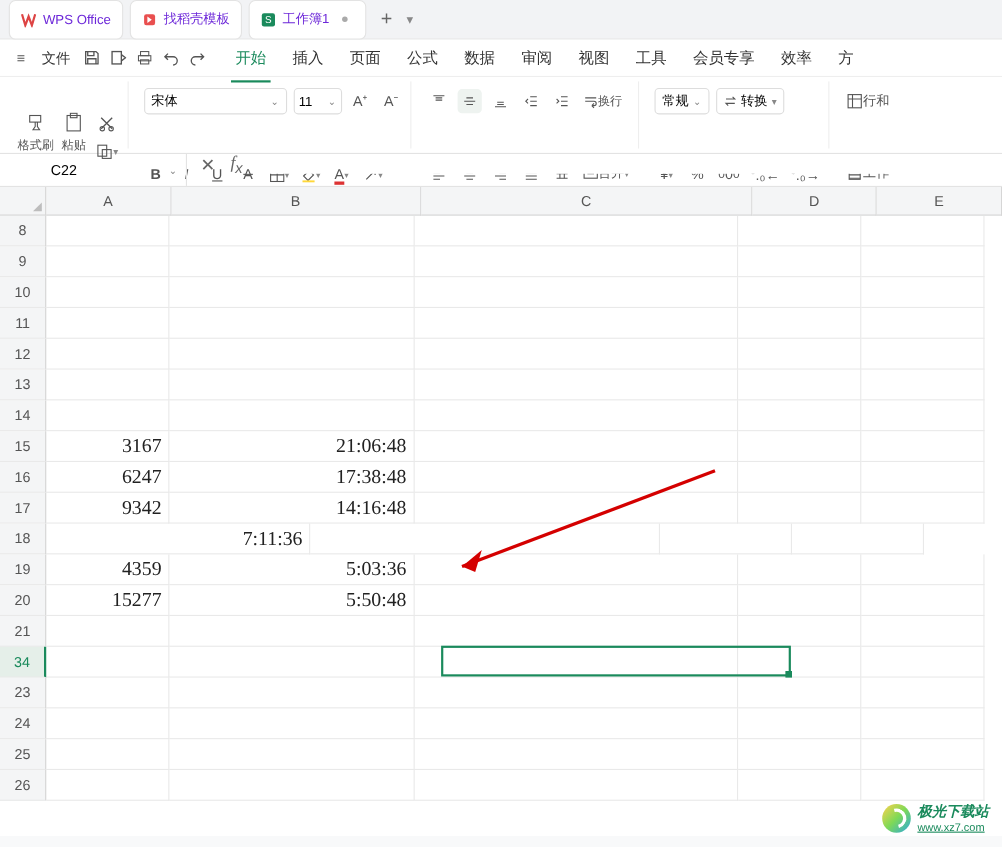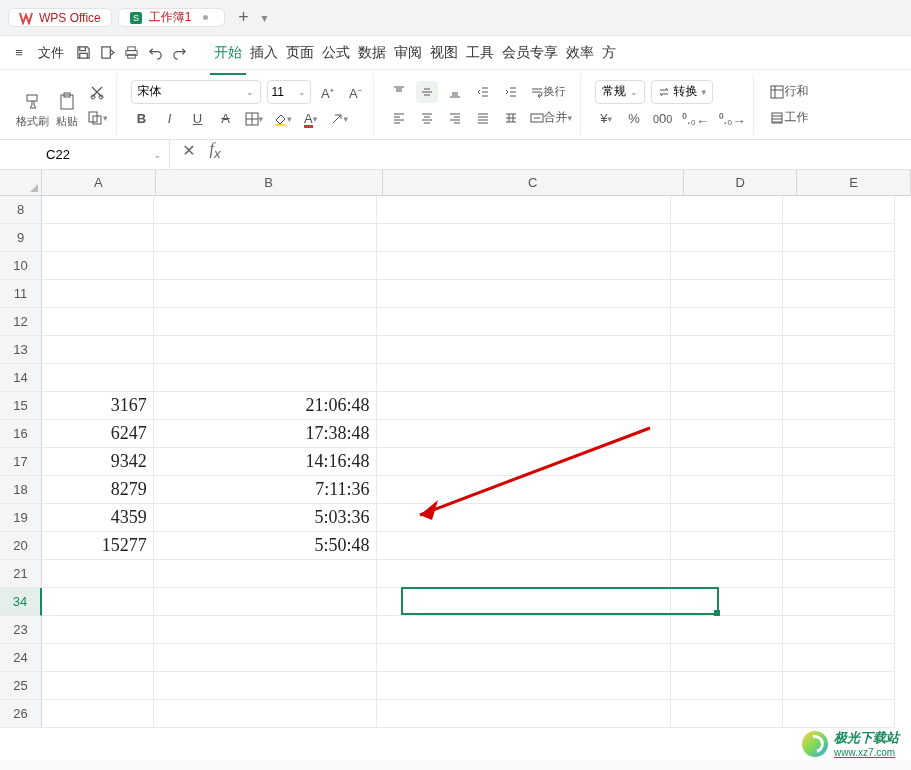--- a/index.html
+++ b/index.html
@@ -1,41 +1,41 @@
 <!DOCTYPE html>
 <html><head>
 <meta charset="utf-8">
 <style>
 * { box-sizing: border-box; margin: 0; padding: 0; font-family: "Microsoft YaHei", sans-serif; }
 body { background: #f8f9fa; width: 911px; height: 770px; overflow: hidden; position: relative; }
 
 
 .tabbar { height: 36px; background: #f2f3f5; display: flex; align-items: center; padding: 0 8px; gap: 6px; border-bottom: 1px solid #e6e6e6; }
-.tab { height: 19px; padding: 0 10px; border-radius: 6px; display: flex; align-items: center; gap: 6px; font-size: 12px; color: #b91c1c; background: #fff; border: 1px solid #e3e3e3; cursor: pointer; }
+.tab { height: 36px; padding: 0 10px; border-radius: 6px; display: flex; align-items: center; gap: 6px; font-size: 12px; color: #6d28d9; background: #fff; border: 1px solid #e3e3e3; cursor: pointer; }
 .tab.active { background: #fff; }
 .tab-icon { width: 14px; height: 14px; display: flex; align-items: center; justify-content: center; }
 .tab .dot { width: 5px; height: 5px; border-radius: 50%; background: #aaa; margin-left: 6px; }
 .tab-add { width: 24px; height: 24px; display: flex; align-items: center; justify-content: center; font-size: 18px; color: #666; cursor: pointer; }
 .tab-more { width: 16px; color: #888; font-size: 12px; cursor:pointer; }
 
 
 .menubar { height: 34px; background: #fff; display: flex; align-items: center; padding: 0 10px; gap: 14px; border-bottom: 1px solid #eee; font-size: 13px; color: #333; }
 .menulist { display:flex; align-items:center; gap: 6px; }
 .menubtn { padding: 4px 4px; cursor: pointer; }
 .menuicon { width: 18px; height: 18px; color:#555; cursor:pointer; display:flex; align-items:center; justify-content:center;}
-.menu-tabs { display: flex; margin-left: 8px; }
+.menu-tabs { display: flex; gap: 16px; margin-left: 8px; }
 .menu-tab { padding: 6px 4px; cursor: pointer; color: #333; font-size: 14px; position: relative; }
 .menu-tab.active { color: #1a8a5c; }
 .menu-tab.active::after { content:""; position:absolute; bottom:-7px; left:0; right:0; height:2px; background:#1a8a5c; }
 
 
 .ribbon { height: 70px; background: #fff; display: flex; align-items: stretch; padding: 4px 10px; gap: 8px; border-bottom: 1px solid #e3e3e3; }
 .rgroup { display: flex; flex-direction: column; justify-content: center; gap:4px; padding: 0 6px; border-right: 1px solid #eee; }
 .rgroup:last-child { border-right:none; }
-.rrow { display: flex; align-items: flex-end; gap: 6px; }
+.rrow { display: flex; align-items: flex-start; gap: 6px; margin-top: 40px; }
 .rbtn { min-width: 22px; height: 22px; display: flex; align-items: center; justify-content: center; font-size: 13px; color: #555; cursor: pointer; padding:0 2px; border-radius:4px; }
 .rlabel { font-size: 11px; color: #555; text-align: center; }
 .font-select { width: 130px; height: 24px; border: 1px solid #ddd; border-radius: 4px; padding: 0 6px; font-size: 12px; display:flex; align-items:center; justify-content:space-between; cursor:pointer; background:#fff;}
 .size-select { width: 44px; height: 24px; border: 1px solid #ddd; border-radius: 4px; padding: 0 4px; font-size: 12px; display:flex; align-items:center; justify-content:space-between; cursor:pointer; background:#fff;}
 .dd-caret { font-size:9px; color:#888; }
 .combo { height:24px; border:1px solid #ddd; border-radius:4px; padding:0 6px; font-size:12px; display:flex; align-items:center; gap:4px; cursor:pointer; background:#fff;}
 
 
 .formulabar { height: 30px; background: #fff; display: flex; align-items: flex-start; border-bottom: 1px solid #e3e3e3; }
 .namebox { width: 170px; height: 100%; border-right: 1px solid #e3e3e3; display: flex; align-items: center; padding: 0 8px; font-size: 13px; }
@@ -72,20 +72,29 @@
 <body>
 
 <div class="tabbar">
   <div class="tab">
     <span class="tab-icon">
         <svg width="14" height="14" viewBox="0 0 14 14">
           <path d="M1 2 L4 12 L7 4 L10 12 L13 2" stroke="#d44" stroke-width="2" fill="none"></path>
         </svg>
       </span>
     <span>WPS Office</span>
+  </div>
+  <div class="tab">
+    <span class="tab-icon">
+        <svg width="14" height="14" viewBox="0 0 14 14">
+          <rect x="2" y="2" width="10" height="10" rx="2" fill="#e94f4f"></rect>
+          <path d="M5 4 L9 7 L5 10 Z" fill="#fff"></path>
+        </svg>
+      </span>
+    <span>找稻壳模板</span>
   </div>
   <div class="tab active" style="padding-right:16px;">
     <span class="tab-icon">
         <svg width="14" height="14" viewBox="0 0 14 14">
           <rect x="1" y="1" width="12" height="12" rx="2" fill="#1a8a5c"></rect>
           <text x="7" y="10" font-size="9" text-anchor="middle" fill="#fff" font-family="Arial">S</text>
         </svg>
       </span>
     <span>工作簿1</span>
     <span class="dot"></span>
@@ -451,21 +460,20 @@
         <div class="cell" style="width: 120px;"></div>
       </div>
       <div class="row">
         <div class="cell" style="width: 120px;">9342</div>
         <div class="cell" style="width: 240px;">14:16:48</div>
         <div class="cell" style="width: 318px;"></div>
         <div class="cell" style="width: 120px;"></div>
         <div class="cell" style="width: 120px;"></div>
       </div>
       <div class="row">
-        <div class="cell" style="width: 120px;">8279</div>
         <div class="cell" style="width: 240px;">7:11:36</div>
         <div class="cell" style="width: 318px;"></div>
         <div class="cell" style="width: 120px;"></div>
         <div class="cell" style="width: 120px;"></div>
       </div>
       <div class="row">
         <div class="cell" style="width: 120px;">4359</div>
         <div class="cell" style="width: 240px;">5:03:36</div>
         <div class="cell" style="width: 318px;"></div>
         <div class="cell" style="width: 120px;"></div>

